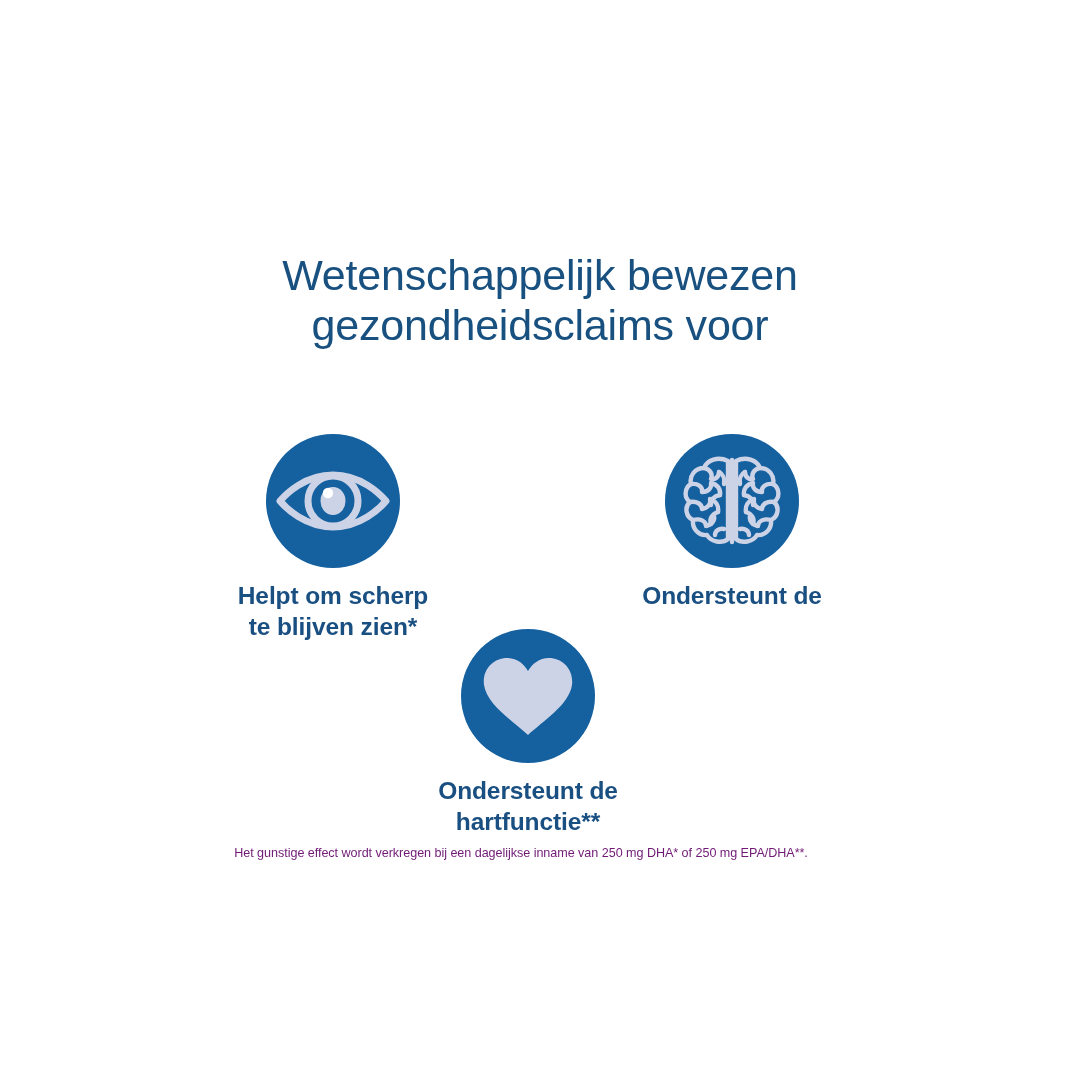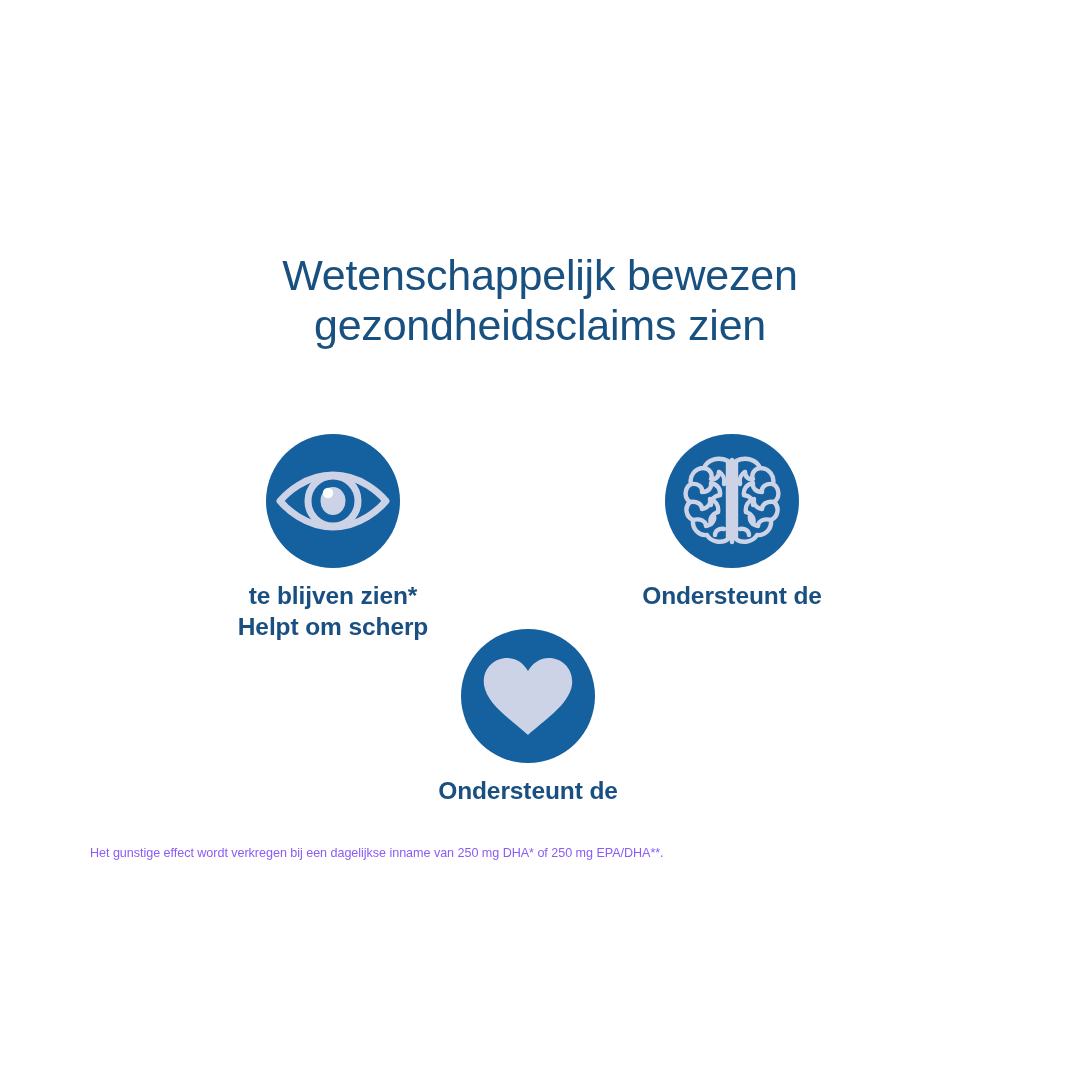--- a/index.html
+++ b/index.html
@@ -80,59 +80,59 @@
     font-size: 24.5px;
     font-weight: bold;
     line-height: 31px;
     letter-spacing: -0.1px;
   }
   .claim-label .lbl-line { display: block; white-space: nowrap; }
 
   
   .footnote {
     position: absolute;
-    left: 90px;
+    left: 76px;
     top: 816px;
     width: 890px;
-    text-align: left;
-    color: #8b5cf6;
+    text-align: center;
+    color: #701a75;
     font-family: "Liberation Sans", sans-serif;
     font-size: 12.6px;
     font-weight: 500;
     line-height: 18px;
     letter-spacing: -0.05px;
     white-space: nowrap;
   }
 </style>
 </head>
 <body>
 
 <div id="infographic">
 
   <div class="title-block">
     <span class="title-line">Wetenschappelijk bewezen</span>
-    <span class="title-line">gezondheidsclaims zien</span>
+    <span class="title-line">gezondheidsclaims voor</span>
   </div>
 
   <div class="claim claim-eye">
     <div class="icon-circle">
       <svg viewBox="0 0 134 134" xmlns="http://www.w3.org/2000/svg">
 
         <path d="M67 41 C 39 41, 20 60, 14 67 C 20 74, 39 93, 67 93 C 95 93, 114 74, 120 67 C 114 60, 95 41, 67 41 Z" fill="none" stroke="#ccd3e6" stroke-width="7" stroke-linejoin="round"></path>
 
         <ellipse cx="67" cy="67" rx="25" ry="25" fill="none" stroke="#ccd3e6" stroke-width="7"></ellipse>
 
         <ellipse cx="67" cy="67" rx="12.5" ry="14" fill="#ccd3e6"></ellipse>
 
         <circle cx="62" cy="59" r="5.2" fill="#ffffff"></circle>
       </svg>
     </div>
     <div class="claim-label">
+      <span class="lbl-line">Helpt om scherp</span>
       <span class="lbl-line">te blijven zien*</span>
-      <span class="lbl-line">Helpt om scherp</span>
     </div>
   </div>
 
   <div class="claim claim-brain">
     <div class="icon-circle">
       <svg viewBox="0 0 134 134" xmlns="http://www.w3.org/2000/svg">
         <g fill="none" stroke="#ccd3e6" stroke-width="4.4" stroke-linecap="round" stroke-linejoin="round">
 
           <path d="M67 26 L67 108"></path>
 
@@ -176,18 +176,19 @@
                  C 52 92, 26 76, 23 56
                  C 21 40, 33 29, 46 29
                  C 56 29, 63 35, 67 42
                  C 71 35, 78 29, 88 29
                  C 101 29, 113 40, 111 56
                  C 108 76, 82 92, 67 106 Z" fill="#ccd3e6"></path>
       </svg>
     </div>
     <div class="claim-label">
       <span class="lbl-line">Ondersteunt de</span>
+      <span class="lbl-line">hartfunctie**</span>
     </div>
   </div>
 
   <div class="footnote">Het gunstige effect wordt verkregen bij een dagelijkse inname van 250 mg DHA* of 250 mg EPA/DHA**.</div>
 
 </div>
 
 </body></html>

